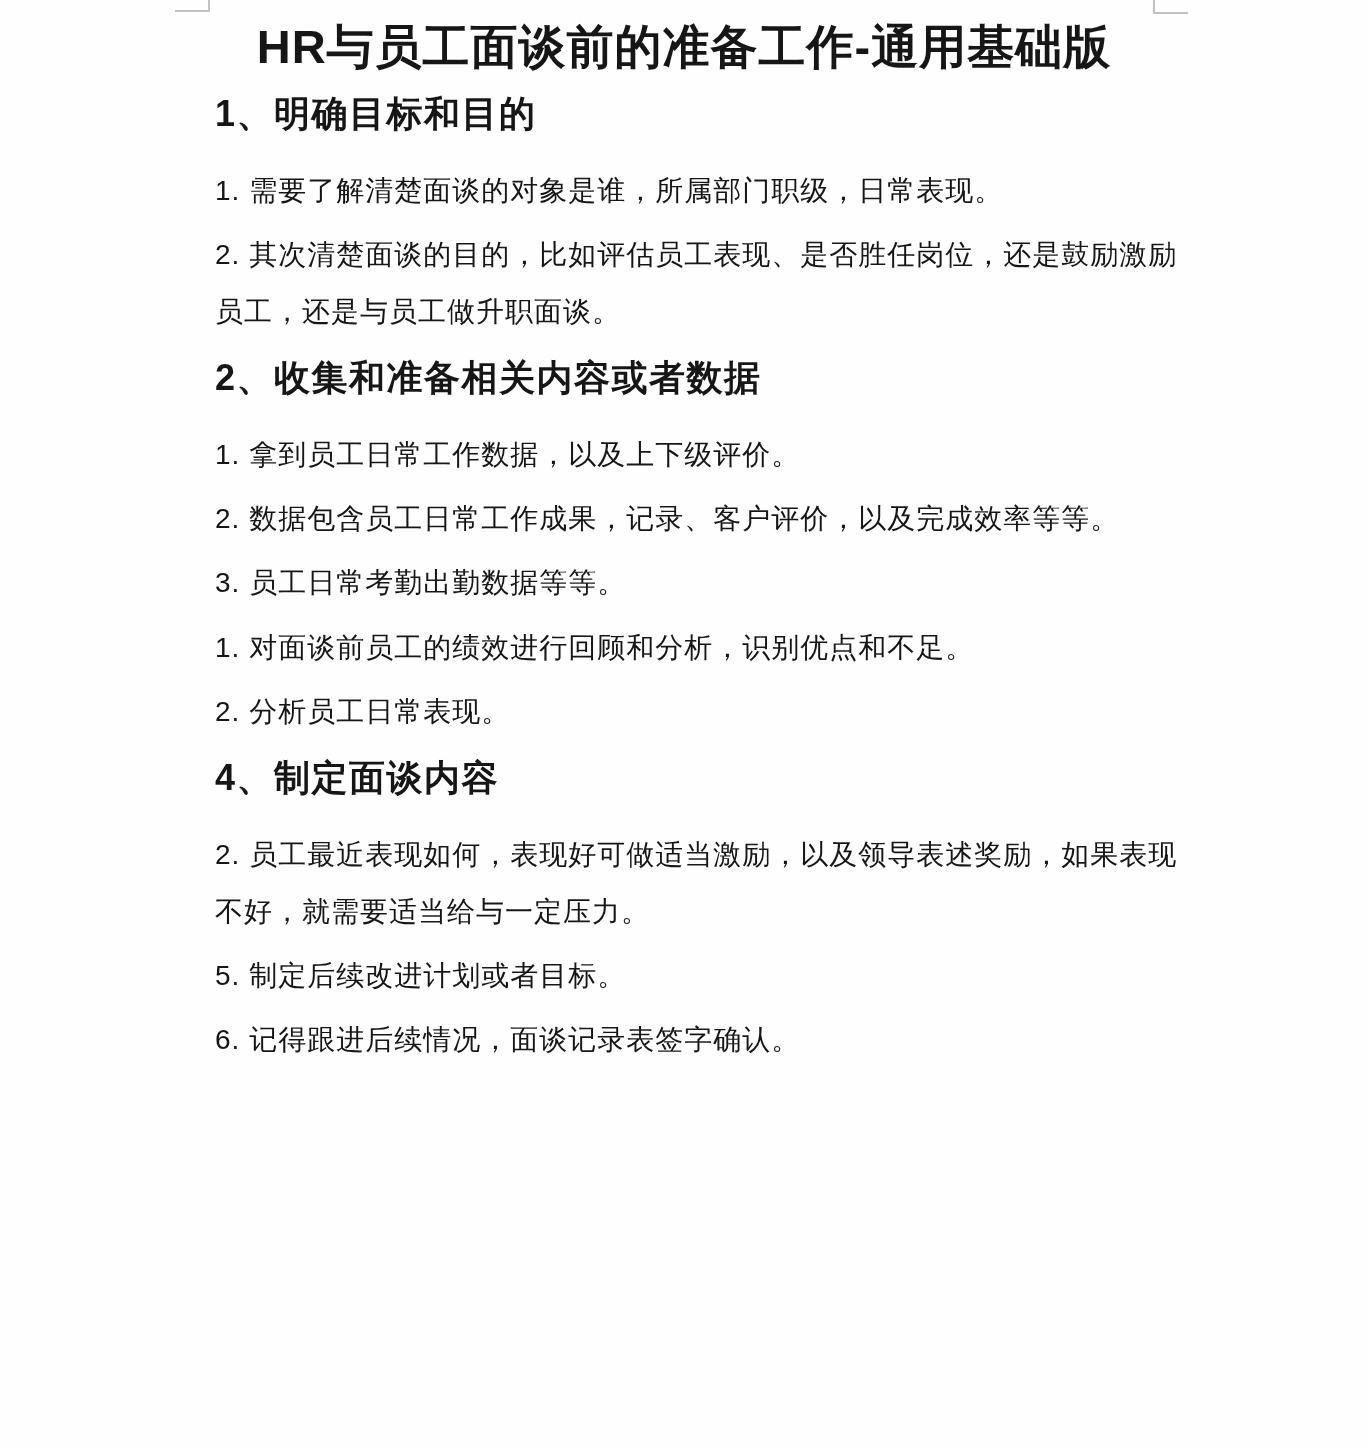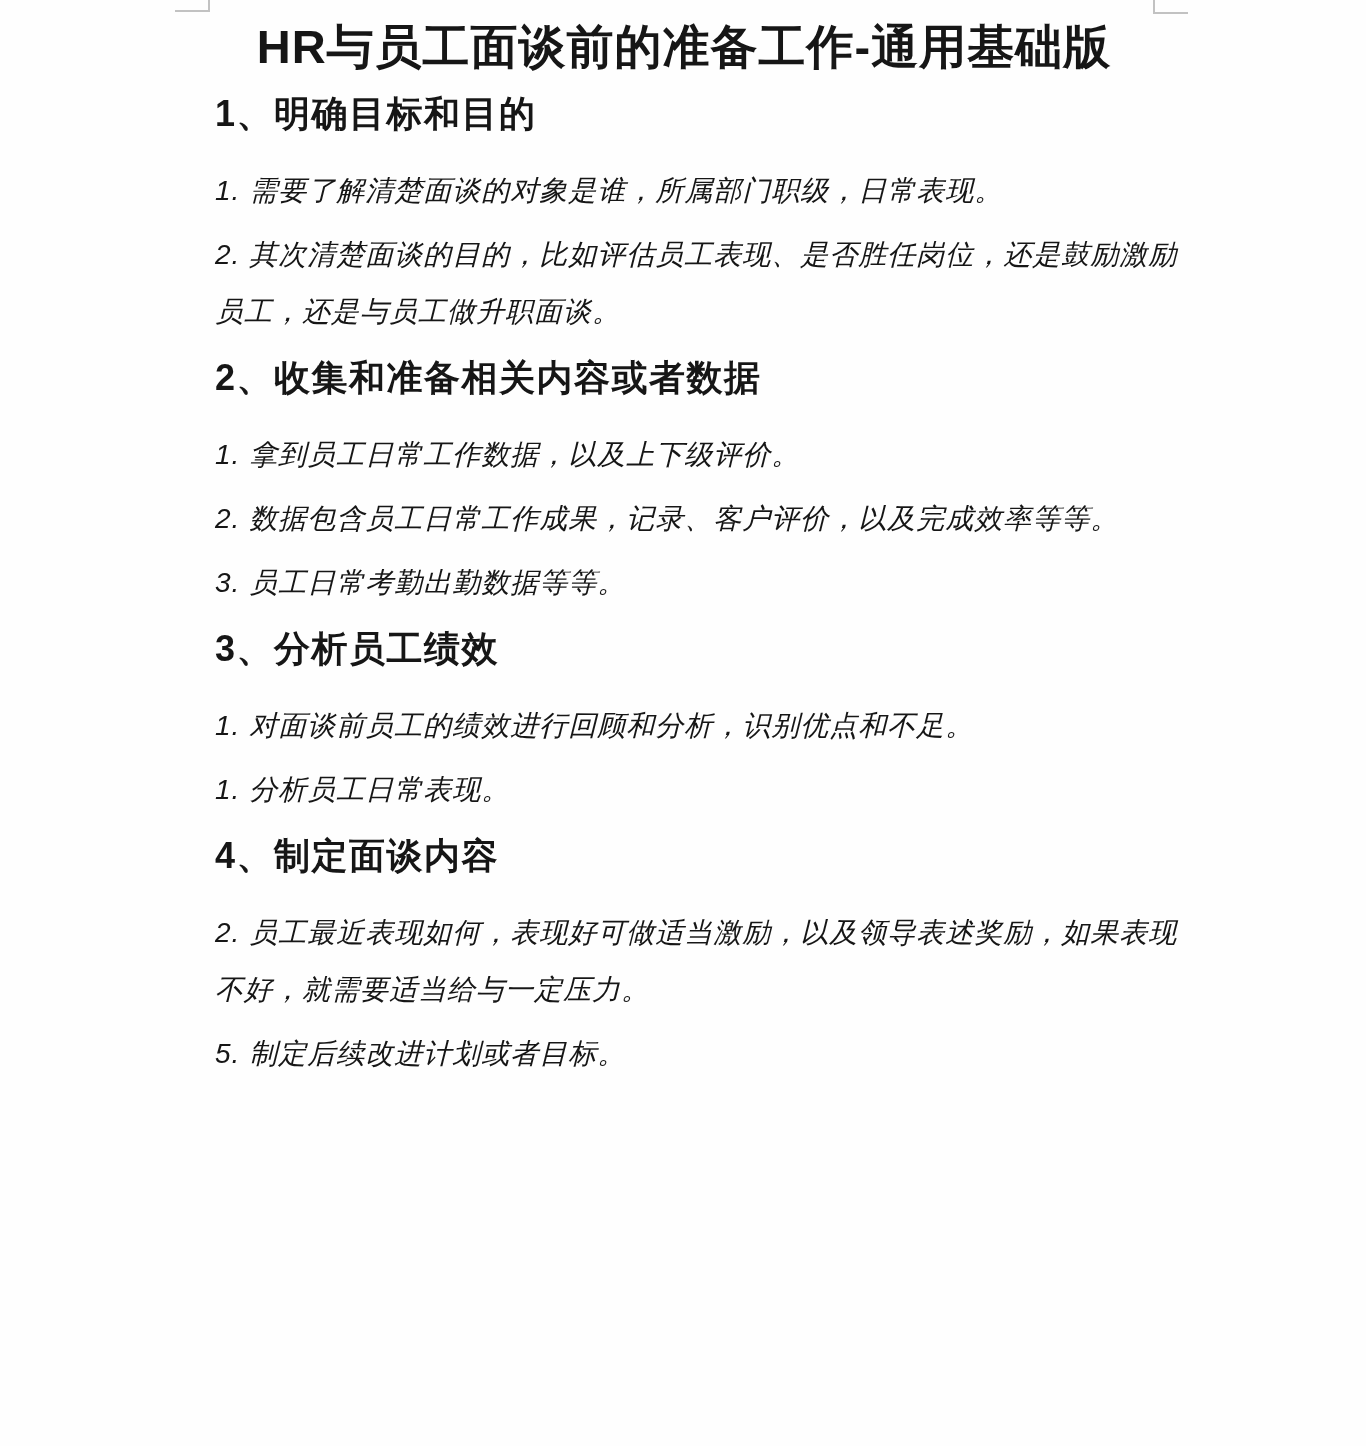--- a/index.html
+++ b/index.html
@@ -55,21 +55,20 @@
     font-weight: 700;
     letter-spacing: 1.5px;
   }
   .item {
     margin: 0 0 7px 0;
     font-size: 28px;
     line-height: 57px;
     font-weight: 400;
     letter-spacing: 1px;
     white-space: pre; 
-    font-style: italic;
   }
   section { margin: 8px; }
 </style>
 </head>
 <body>
 
 <div class="page">
   <div class="mark mark-tl"></div>
   <div class="mark mark-tr"></div>
 
@@ -84,25 +83,25 @@
           <p class="item">2. 其次清楚面谈的目的，比如评估员工表现、是否胜任岗位，还是鼓励激励
 员工，还是与员工做升职面谈。</p>
         </section>
         <section>
           <h2 class="section-heading">2、收集和准备相关内容或者数据</h2>
           <p class="item">1. 拿到员工日常工作数据，以及上下级评价。</p>
           <p class="item">2. 数据包含员工日常工作成果，记录、客户评价，以及完成效率等等。</p>
           <p class="item">3. 员工日常考勤出勤数据等等。</p>
         </section>
         <section>
-          <h2 class="section-heading">3、分析员工绩效</h2>
           <p class="item">1. 对面谈前员工的绩效进行回顾和分析，识别优点和不足。</p>
-          <p class="item">1. 分析员工日常表现。</p>
+          <p class="item">2. 分析员工日常表现。</p>
         </section>
         <section>
           <h2 class="section-heading">4、制定面谈内容</h2>
           <p class="item">2. 员工最近表现如何，表现好可做适当激励，以及领导表述奖励，如果表现
 不好，就需要适当给与一定压力。</p>
           <p class="item">5. 制定后续改进计划或者目标。</p>
+          <p class="item">6. 记得跟进后续情况，面谈记录表签字确认。</p>
         </section>
       </main>
   </div>
 </div>
 
 </body></html>

